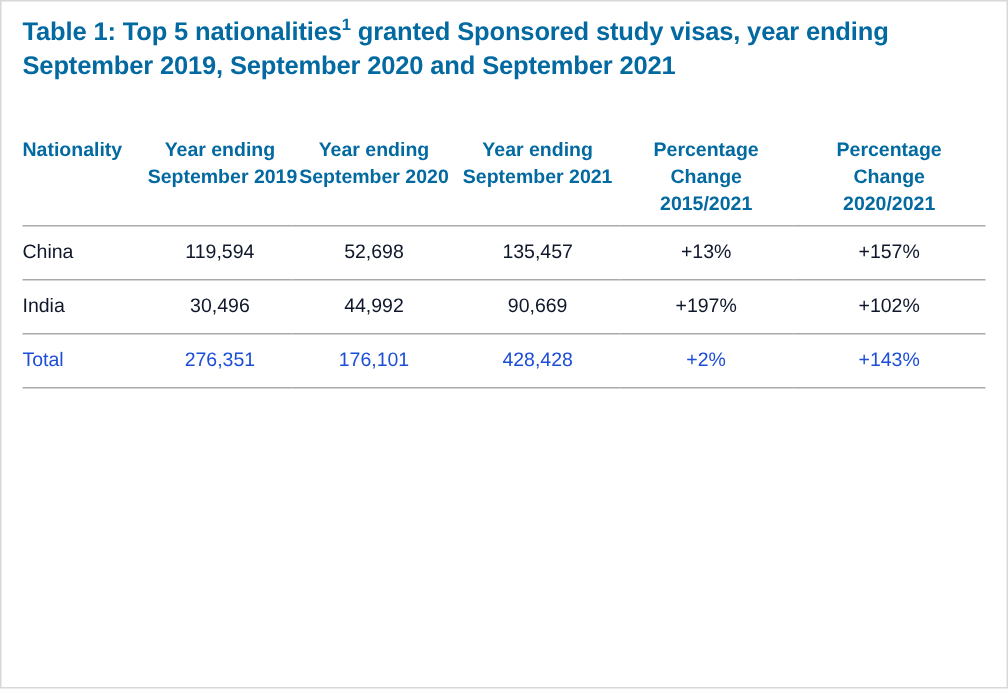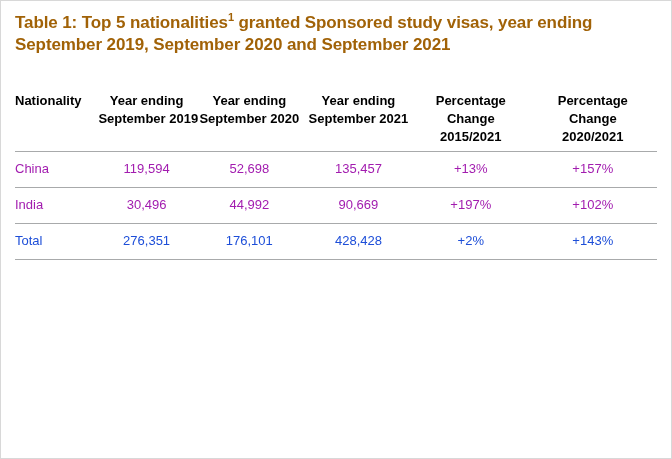--- a/index.html
+++ b/index.html
@@ -15,21 +15,21 @@
   }
   .page {
     padding: 9px 14px 0 14px;
   }
   h2.title {
     margin: 0;
     font-size: 17px;
     font-weight: 700;
     line-height: 1.32;
     letter-spacing: -0.1px;
-    color: #a16207;
+    color: #0369a1;
   }
   h2.title sup { font-size: 11px; font-weight: 700; }
 
   table.data {
     width: 100%;
     border-collapse: collapse;
     table-layout: fixed;
     margin-top: 35px;
     font-size: 13px;
   }
@@ -46,27 +46,27 @@
     padding: 8px 0 9px 0;
     border-bottom: 1px solid #a8aaab;
     font-weight: 400;
     line-height: 18px;
     white-space: nowrap;
   }
   th:first-child, td:first-child { text-align: left; }
 
   thead th {
     font-weight: 700;
-    color: #000000;
+    color: #0369a1;
     padding-top: 0;
     padding-bottom: 5px;
   }
   .ln { display: block; }
 
-  tbody th, tbody td { color: #a21caf; }
+  tbody th, tbody td { color: #0f172a; }
   tbody th sup { font-size: 10px; }
 
   tr.total th, tr.total td {
     font-weight: 400;
     color: #1d4ed8;
   }
 </style>
 </head>
 <body>
 

